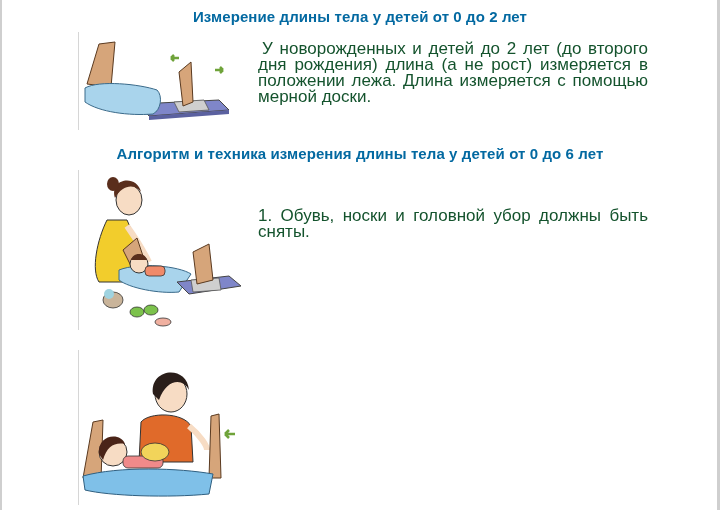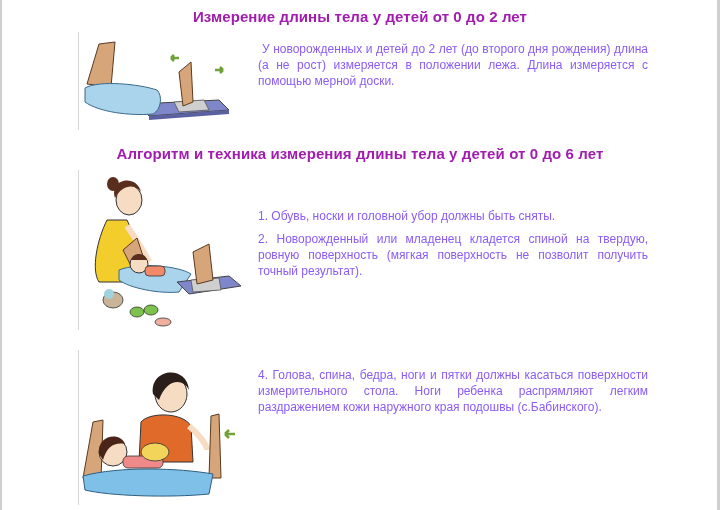--- a/index.html
+++ b/index.html
@@ -5,26 +5,26 @@
   html, body { margin: 0; padding: 0; }
   body {
     width: 720px; height: 510px; position: relative; overflow: hidden;
     background: #ffffff;
     font-family: "Liberation Sans", "DejaVu Sans", sans-serif;
   }
   .edge-left { position: absolute; left: 0; top: 0; width: 2px; height: 510px; background: #cfcfcf; }
   .edge-right { position: absolute; right: 0; top: 0; width: 3px; height: 510px; background: #cfcfcf; }
   .title {
     position: absolute; left: 0; width: 720px; text-align: center;
-    color: #a21caf; font-weight: bold; font-size: 15px; letter-spacing: 0.1px;
+    color: #0369a1; font-weight: bold; font-size: 15px; letter-spacing: 0.1px;
   }
   .t1 { top: 8px; }
   .t2 { top: 145px; }
   .text {
-    position: absolute; color: #8b5cf6; font-size: 12px; line-height: 16px;
+    position: absolute; color: #14532d; font-size: 17px; line-height: 16px;
     text-align: justify; width: 390px;
   }
   .text p { margin: 0 0 7px 0; }
   .intro { left: 258px; top: 41px; }
   .block1 { left: 258px; top: 193px; margin-top: 15px; }
   .block2 { left: 258px; top: 367px; }
   .illus {
     position: absolute; background: #fff; border-left: 1px solid #d6d6d6;
   }
   .illus svg { display: block; }
@@ -89,21 +89,20 @@
     <ellipse cx="34" cy="130" rx="10" ry="8" fill="#c9b49a" stroke="#333" stroke-width="0.8"></ellipse>
     <circle cx="30" cy="124" r="5" fill="#9fd3e0"></circle>
     <ellipse cx="58" cy="142" rx="7" ry="5" fill="#7cc24c" stroke="#333" stroke-width="0.8"></ellipse>
     <ellipse cx="72" cy="140" rx="7" ry="5" fill="#7cc24c" stroke="#333" stroke-width="0.8"></ellipse>
     <ellipse cx="84" cy="152" rx="8" ry="4" fill="#f0b0a0" stroke="#333" stroke-width="0.8"></ellipse>
   </svg>
 </div>
 
 <div class="text block1">
   <p>1. Обувь, носки и головной убор должны быть сняты.</p>
-  <p>2. Новорожденный или младенец кладется спиной на твердую, ровную поверхность (мягкая поверхность не позволит получить точный результат).</p>
 </div>
 
 <div class="illus img3">
   <svg width="160" height="155" viewBox="0 0 160 155">
 
     <ellipse cx="92" cy="44" rx="16" ry="18" fill="#f7dcc4" stroke="#333" stroke-width="1"></ellipse>
     <path d="M74,44 C70,18 108,14 110,40 C104,28 88,28 80,50 Z" fill="#2a1e1a"></path>
     <path d="M62,72 C70,62 104,62 112,76 L114,112 L60,112 Z" fill="#e06a2a" stroke="#333" stroke-width="1"></path>
     <path d="M110,76 C122,86 128,96 128,100" stroke="#f7dcc4" stroke-width="6" fill="none"></path>
 
@@ -115,14 +114,13 @@
     <circle cx="34" cy="102" r="14" fill="#f7dcc4" stroke="#333" stroke-width="1"></circle>
     <path d="M20,104 C18,84 42,82 46,94 C36,92 28,96 24,110 Z" fill="#4a2418"></path>
     <rect x="44" y="106" width="40" height="12" rx="5" fill="#f08a8a" stroke="#333" stroke-width="0.8"></rect>
     <ellipse cx="76" cy="102" rx="14" ry="9" fill="#f2d45a" stroke="#333" stroke-width="0.8"></ellipse>
 
     <path d="M146,84 L156,84 M146,84 L150,80 M146,84 L150,88" stroke="#6fa33a" stroke-width="2.5" fill="none"></path>
   </svg>
 </div>
 
 <div class="text block2">
-  <p>4. Голова, спина, бедра, ноги и пятки должны касаться поверхности измерительного стола. Ноги ребенка распрямляют легким раздражением кожи наружного края подошвы (с.Бабинского).</p>
 </div>
 
 </body></html>

